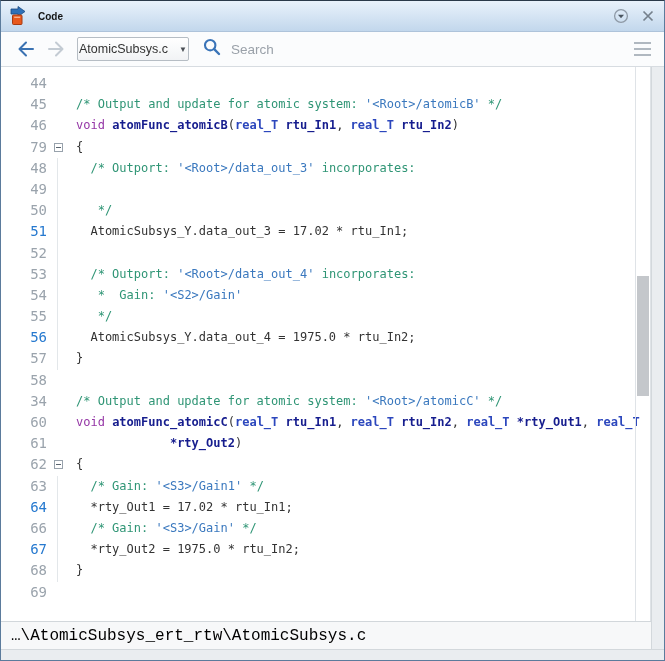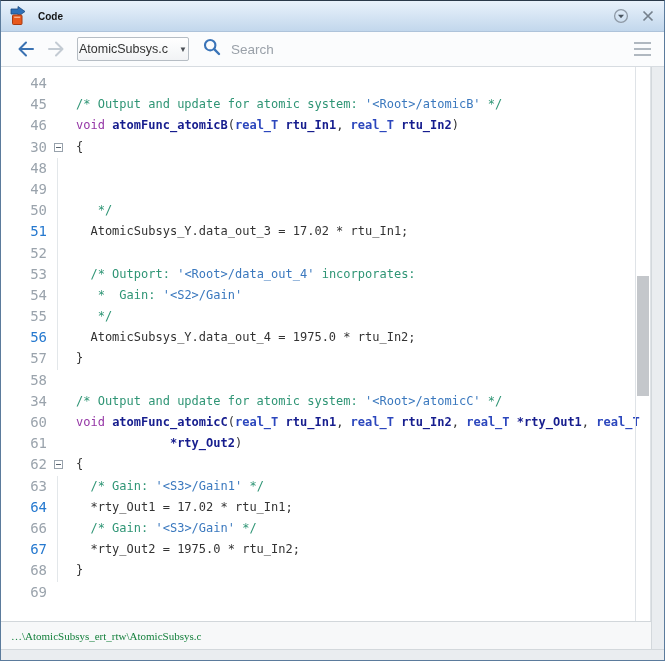--- a/index.html
+++ b/index.html
@@ -71,22 +71,22 @@
   .tk-p{color:#333;}
   
   .scrollbar{position:absolute;top:0;right:0;bottom:0;width:14px;border-left:1px solid #dfe3e7;border-right:1px solid #dfe3e7;}
   .scroll-thumb{position:absolute;left:1px;right:1px;top:209px;height:120px;background:#c4c7cb;}
   
   .statusbar{
     flex:0 0 27px;height:27px;display:flex;align-items:center;
     background:#f7f8f9;border-top:1px solid #d2d7db;padding-left:10px;
   }
   .status-path{
-    font-family:Liberation Serif, serif;
-    font-size:11px;color:#15803d;
+    font-family:Liberation Mono, monospace;
+    font-size:16px;color:#000000;
   }
 </style>
 </head>
 <body>
 
 <div class="window">
 
   <div class="titlebar">
     <span class="app-icon">
       <svg width="20" height="20" viewBox="0 0 20 20">
@@ -155,29 +155,30 @@
               <span class="ln">45</span>
               <span class="foldcol"></span>
               <span class="txt"><span class="tk-c">/* Output and update for atomic system: </span><span class="tk-l">'&lt;Root&gt;/atomicB'</span><span class="tk-c"> */</span></span>
             </div>
             <div class="line">
               <span class="ln">46</span>
               <span class="foldcol"></span>
               <span class="txt"><span class="tk-k">void</span><span class="tk-p"> </span><span class="tk-i">atomFunc_atomicB</span><span class="tk-p">(</span><span class="tk-t">real_T</span><span class="tk-p"> </span><span class="tk-i">rtu_In1</span><span class="tk-p">, </span><span class="tk-t">real_T</span><span class="tk-p"> </span><span class="tk-i">rtu_In2</span><span class="tk-p">)</span></span>
             </div>
             <div class="line">
-              <span class="ln">30</span>
+              <span class="ln">79</span>
               <span class="foldcol">
                 <span class="fold-box"></span>
               </span>
               <span class="txt"><span class="tk-p">{</span></span>
             </div>
             <div class="line guide">
               <span class="ln">48</span>
               <span class="foldcol"></span>
+              <span class="txt"><span class="tk-c">  /* Outport: </span><span class="tk-l">'&lt;Root&gt;/data_out_3'</span><span class="tk-c"> incorporates:</span></span>
             </div>
             <div class="line guide">
               <span class="ln">49</span>
               <span class="foldcol"></span>
             </div>
             <div class="line guide">
               <span class="ln">50</span>
               <span class="foldcol"></span>
               <span class="txt"><span class="tk-c">   */</span></span>
             </div>

